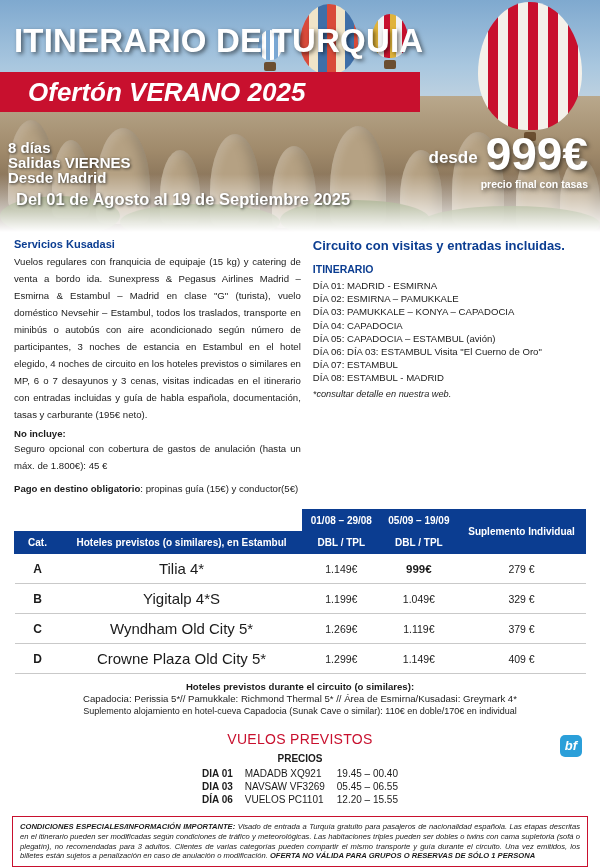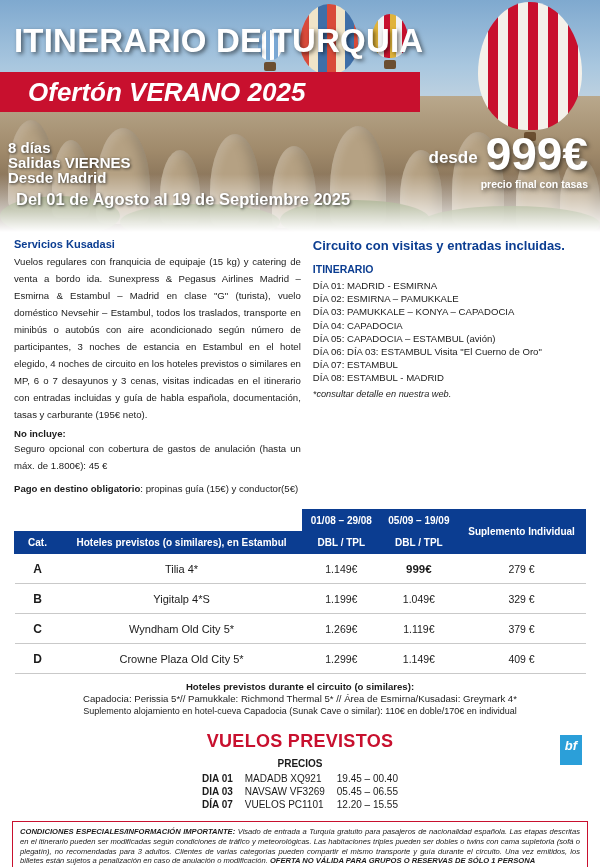--- a/index.html
+++ b/index.html
@@ -244,21 +244,21 @@
     height: 17px;
   }
   td.cat {
     font-weight: bold;
     font-size: 12px;
     width: 38px;
   }
   td.hotel {
     text-align: left;
     padding-left: 18px;
-    font-size: 11px;
+    font-size: 15px;
   }
   td.price {
     font-size: 10.5px;
   }
   td.price.highlight {
     font-weight: bold;
     font-size: 11.5px;
   }
   .circuit-note {
     text-align: center;
@@ -277,22 +277,22 @@
     line-height: 12px;
   }
 
   
   .flights {
     margin-top: 14px;
     text-align: center;
   }
   .flights-title {
     color: #c8102e;
-    font-size: 18px;
-    font-weight: bold;
+    font-size: 14px;
+    font-weight: normal;
     letter-spacing: .3px;
   }
   .flights-city {
     font-size: 10px;
     font-weight: bold;
     margin-top: 6px;
   }
   .flights-table {
     margin: 3px auto 0 auto;
     font-size: 10px;
@@ -304,23 +304,23 @@
   }
   .flights-table td.d { font-weight: bold; text-align: left; }
   .flights-table td.c { text-align: left; }
   .flights-table td.t { text-align: left; }
 
   .bf-logo {
     position: absolute;
     right: 18px;
     top: 735px;
     width: 22px;
-    height: 30px;
+    height: 22px;
     background: #2b9fd9;
-    border-radius: 0;
+    border-radius: 5px;
     color: #ffffff;
     font-size: 13px;
     font-weight: bold;
     font-style: italic;
     line-height: 22px;
     text-align: center;
   }
 
   
   .conditions {
@@ -534,21 +534,21 @@
         <td class="d">DIA 01</td>
         <td class="c">MADADB  XQ921</td>
         <td class="t">19.45 – 00.40</td>
       </tr>
       <tr>
         <td class="d">DIA 03</td>
         <td class="c">NAVSAW  VF3269</td>
         <td class="t">05.45 – 06.55</td>
       </tr>
       <tr>
-        <td class="d">DÍA 07</td>
+        <td class="d">DÍA 06</td>
         <td class="c">VUELOS  PC1101</td>
         <td class="t">12.20 – 15.55</td>
       </tr>
     </tbody>
   </table>
 </div>
 
 <div class="bf-logo">bf</div>
 
 <div class="conditions">

